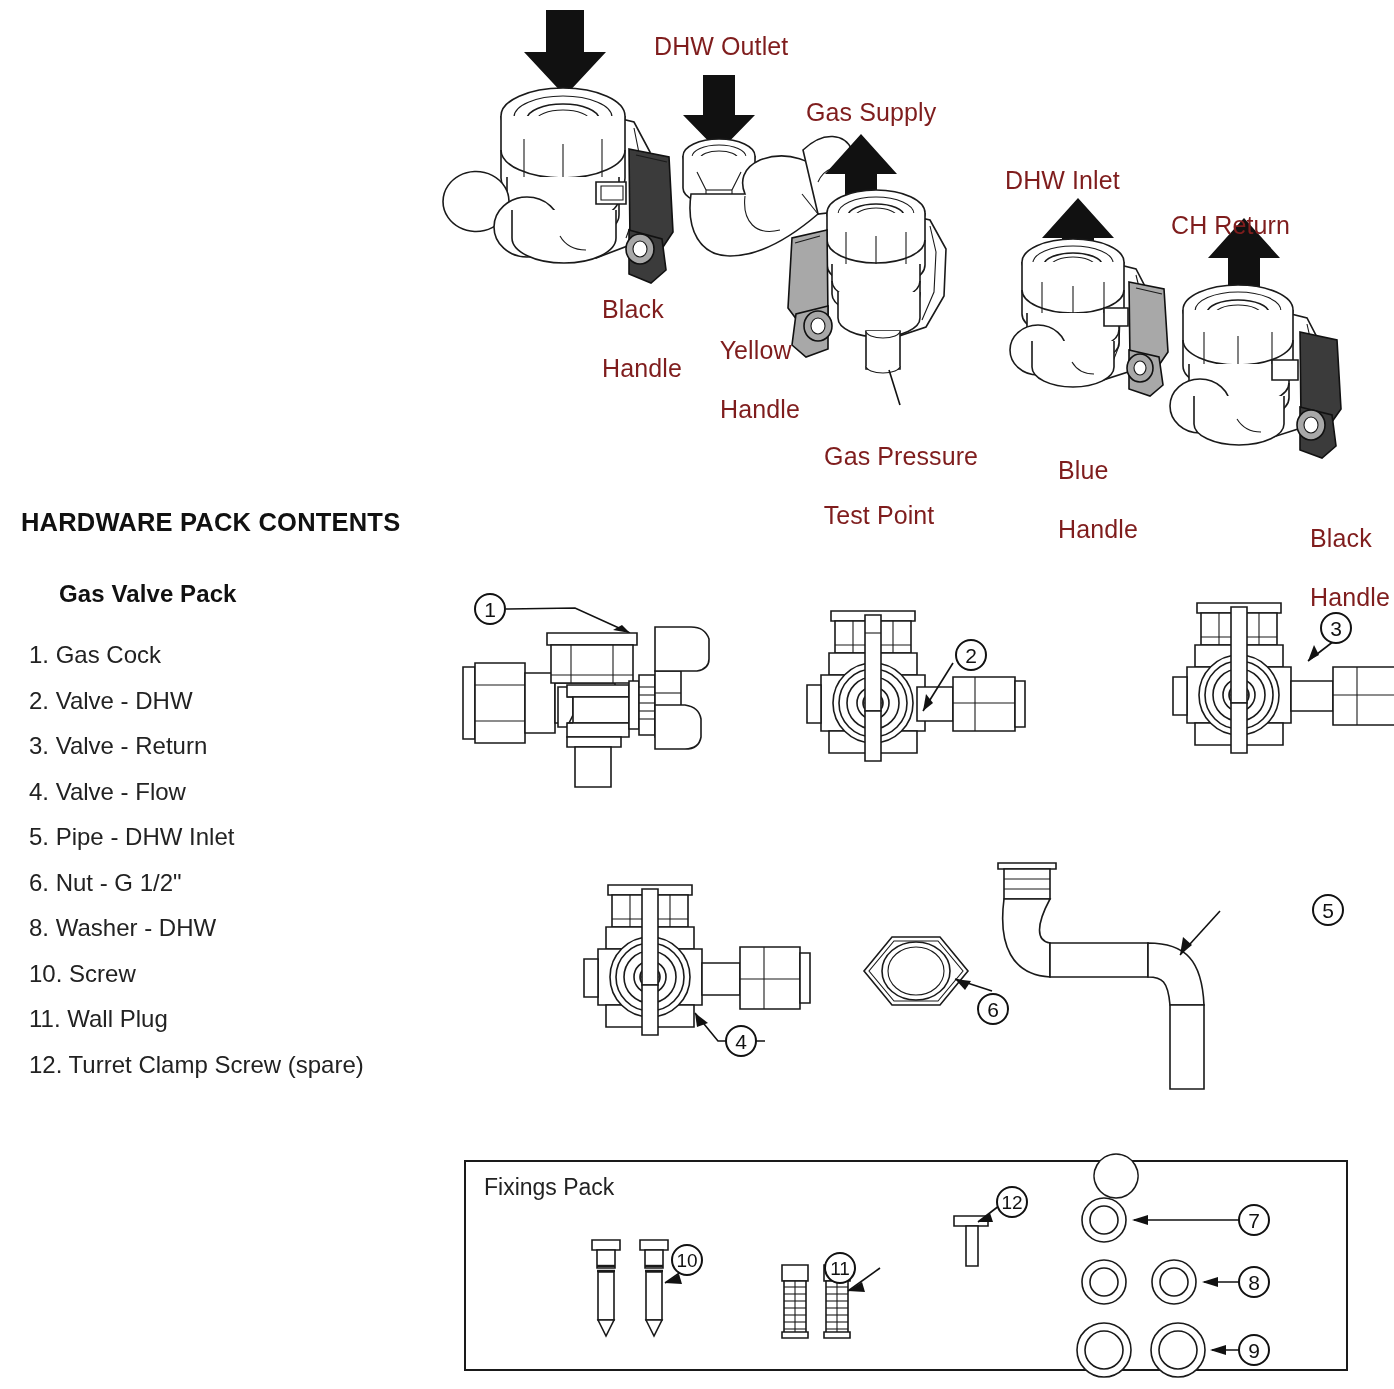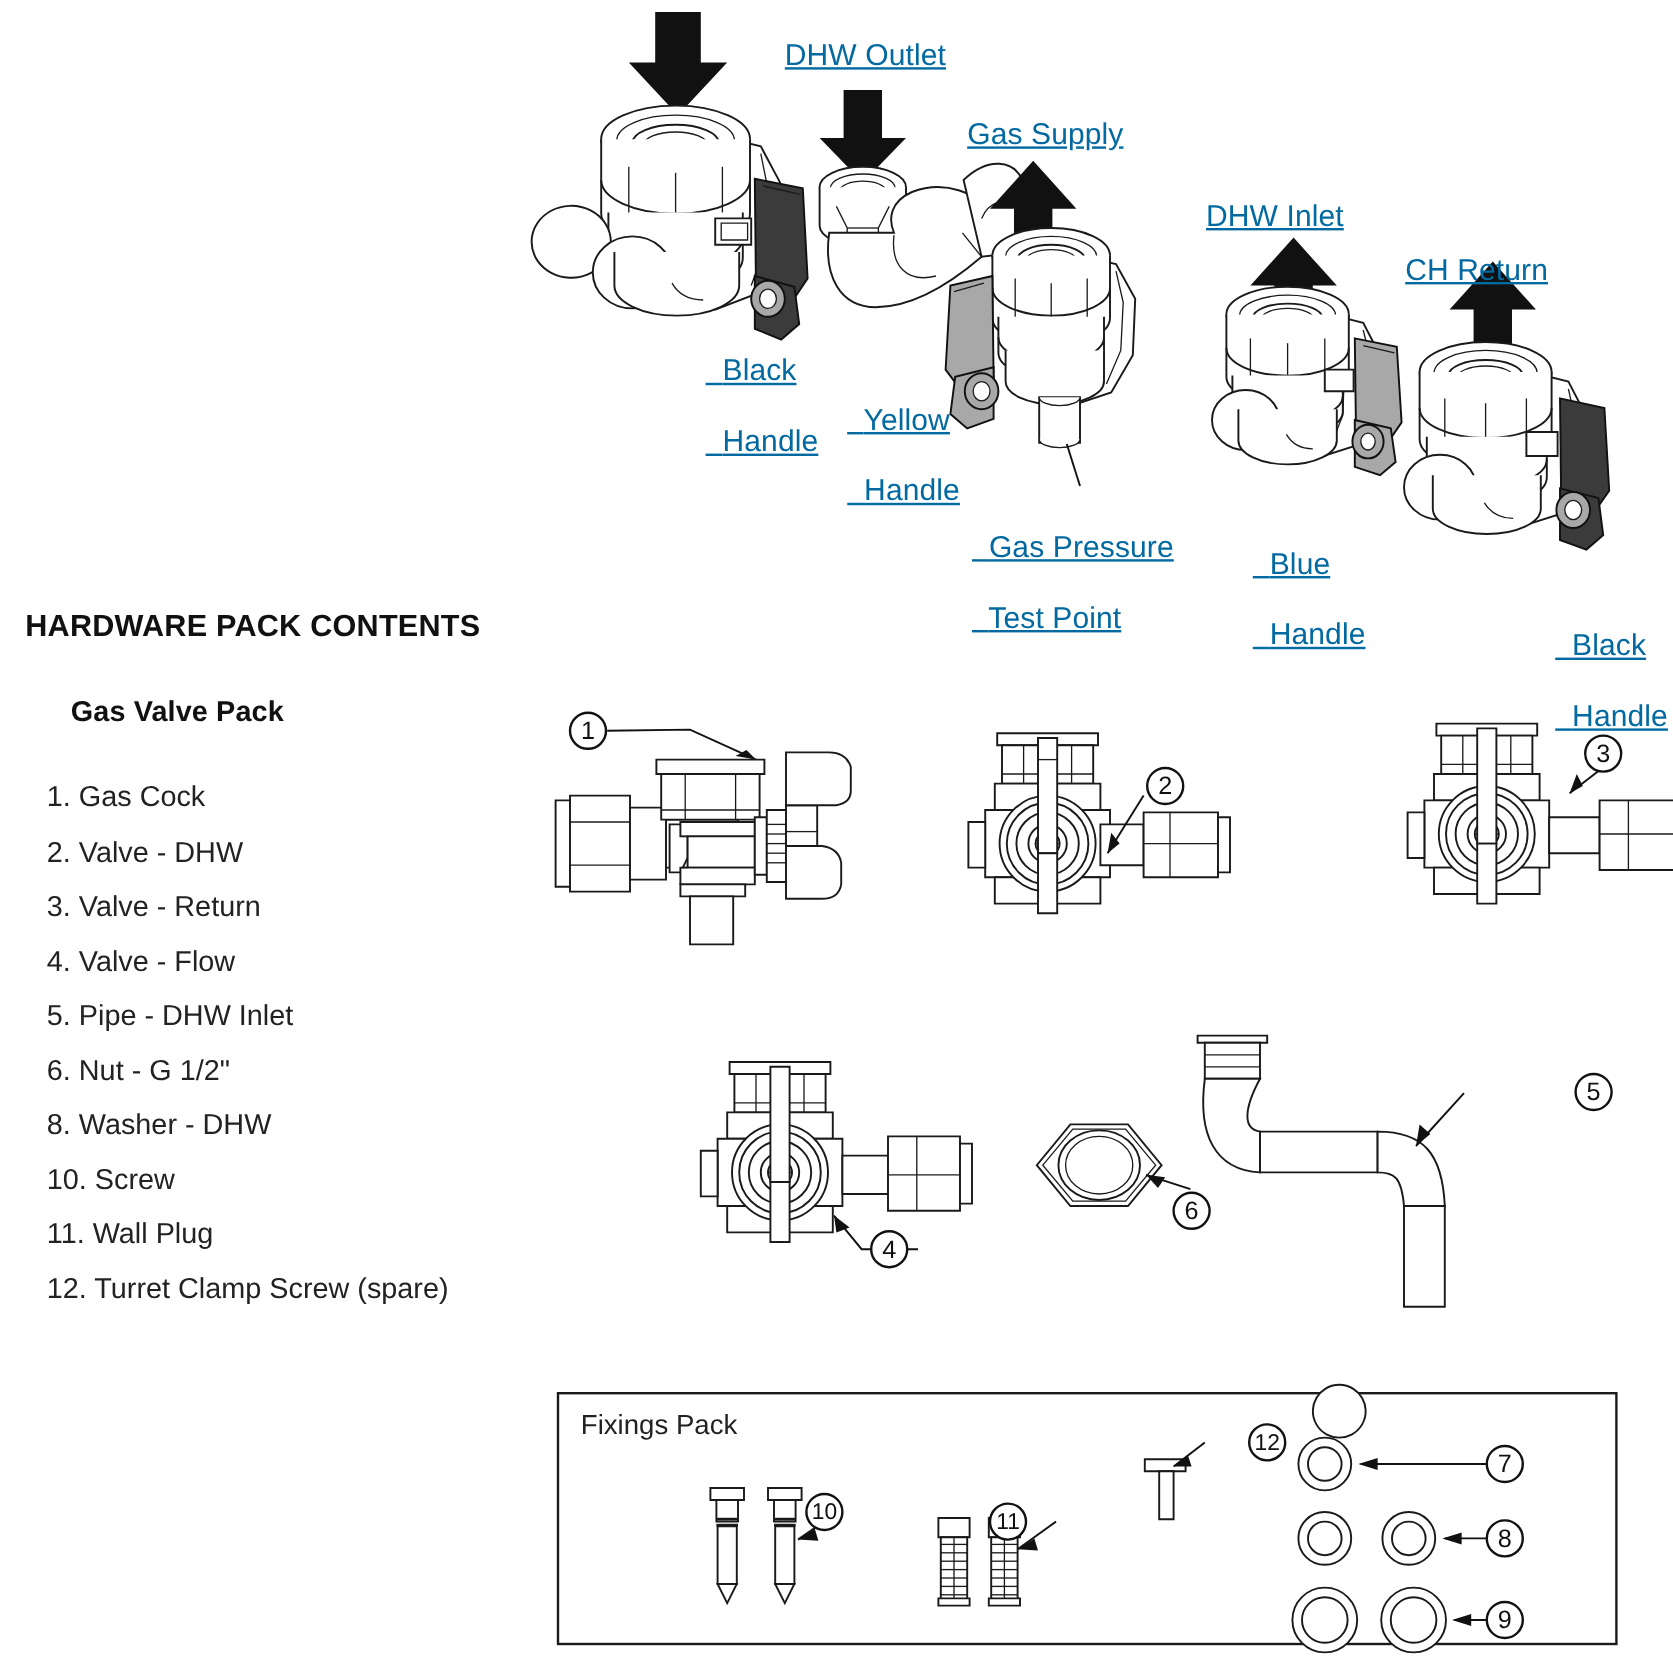--- a/index.html
+++ b/index.html
@@ -15,25 +15,24 @@
     color: #1a1a1a;
     overflow: hidden;
   }
   .abs { position: absolute; }
 
   
   .diag-label {
     position: absolute;
     font-family: "Liberation Sans", sans-serif;
     font-size: 25px;
-    color: #0369a1;
+    color: #7f1d1d;
     white-space: pre;
     line-height: 1.18;
     letter-spacing: 0.1px;
-    text-decoration: underline;
   }
   .diag-label.center { text-align: left; }
 
   
   #hardware-title {
     position: absolute;
     left: 21px;
     top: 508px;
     font-size: 25.5px;
     font-weight: bold;
@@ -49,21 +48,21 @@
     letter-spacing: 0.1px;
     color: #111;
     margin-left: 38px;
   }
   #parts-list {
     position: absolute;
     left: 21px;
     top: 624px;
     width: 430px;
     list-style: none;
-    margin: 18px;
+    margin: 8px;
     padding: 0;
   }
   #parts-list li {
     font-size: 24px;
     line-height: 45.5px;
     color: #222;
     white-space: pre;
   }
 
   
@@ -641,16 +640,16 @@
   <path class="lead" d="M670 60 L790 60"></path>
   <path class="fd" d="M668 60 l16 -5 v10 z"></path>
   <path class="lead" d="M740 122 L790 122"></path>
   <path class="fd" d="M738 122 l16 -5 v10 z"></path>
   <path class="lead" d="M748 190 L790 190"></path>
   <path class="fd" d="M746 190 l16 -5 v10 z"></path>
 </svg>
 
 <div class="callout small" style="left:671px; top:1244px;">10</div>
 <div class="callout small" style="left:824px; top:1252px;">11</div>
-<div class="callout small" style="left:996px; top:1186px;margin-left:44px;">12</div>
+<div class="callout small" style="left:996px; top:1186px;">12</div>
 <div class="callout" style="left:1238px; top:1204px;">7</div>
 <div class="callout" style="left:1238px; top:1266px;">8</div>
 <div class="callout" style="left:1238px; top:1334px;">9</div>
 
 </body></html>

